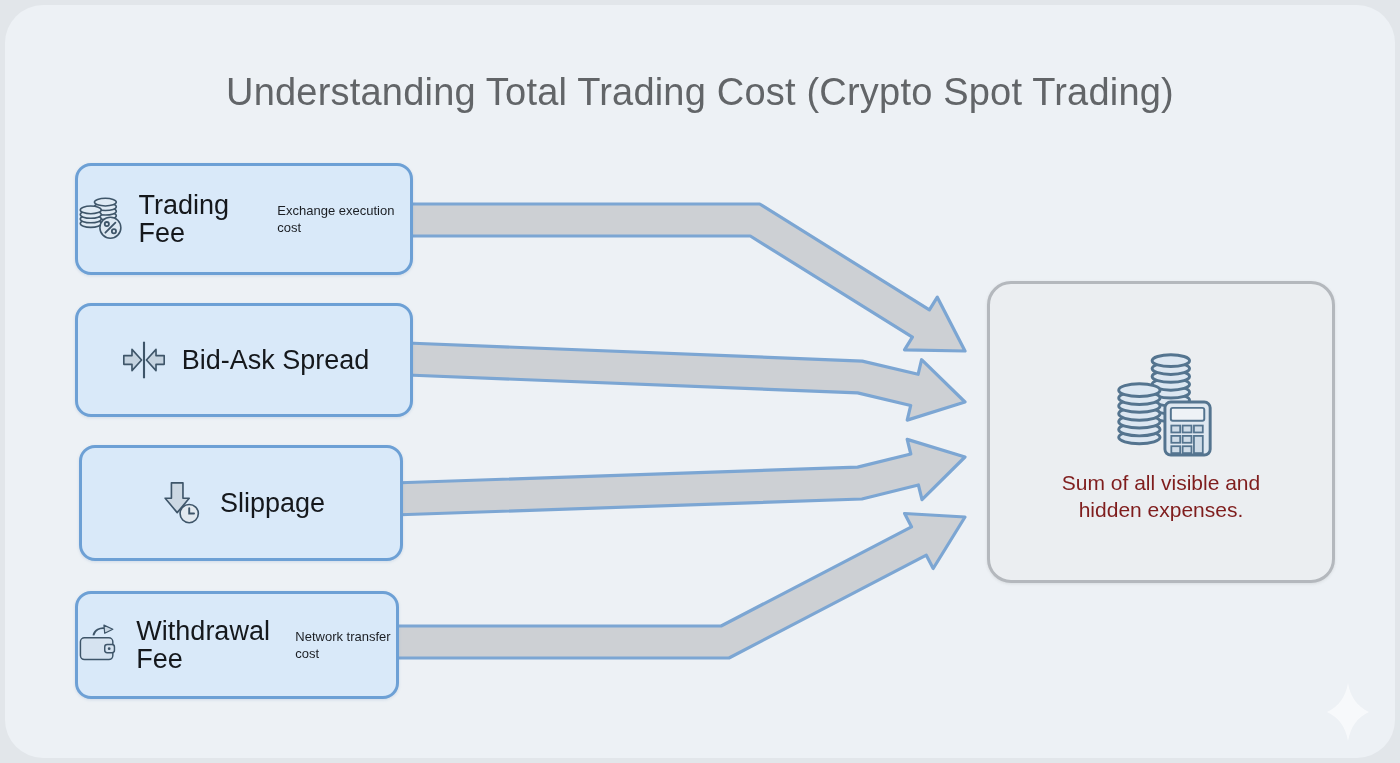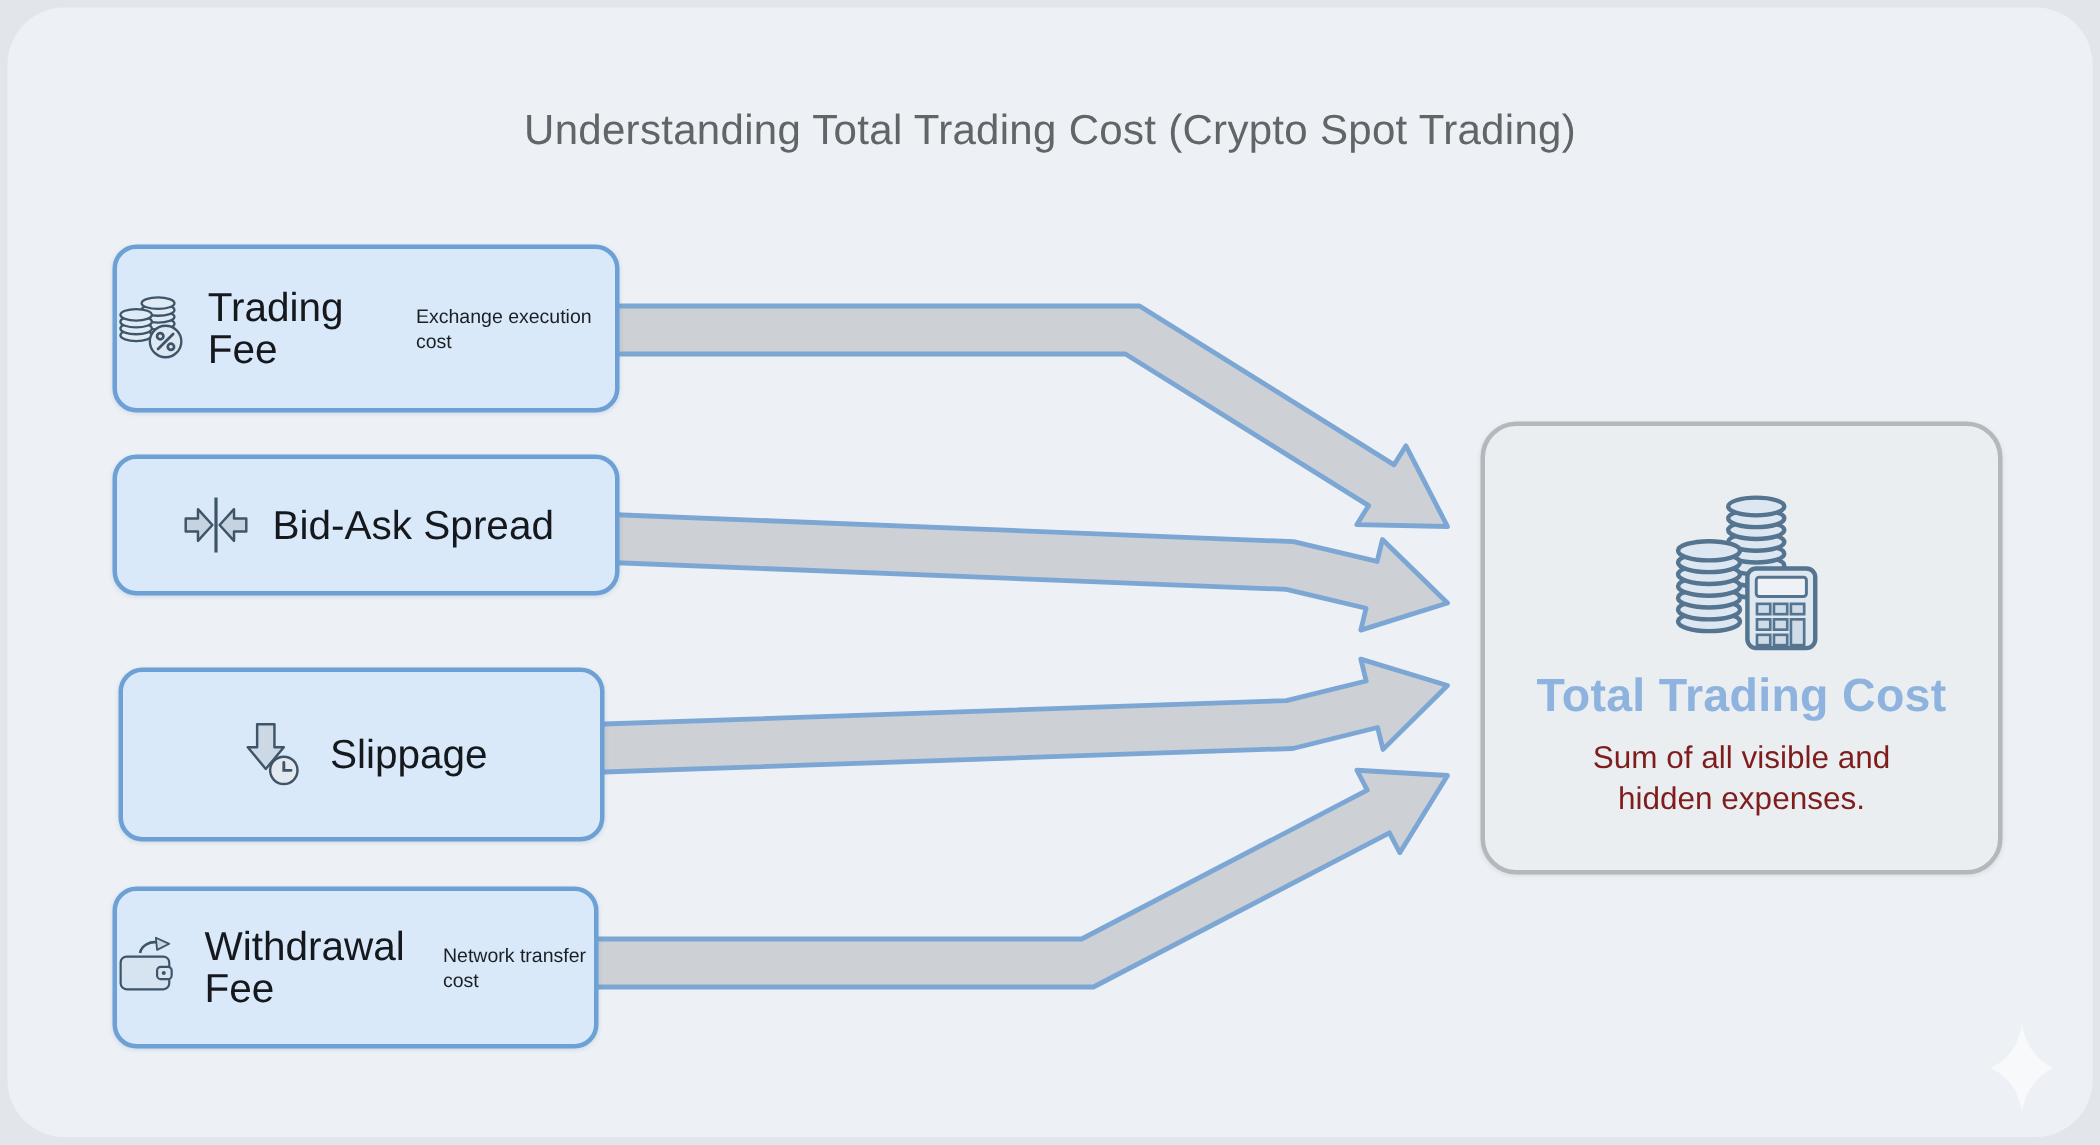--- a/index.html
+++ b/index.html
@@ -18,21 +18,21 @@
     position:absolute;
     left:5px;top:5px;right:5px;bottom:5px;
     background:#edf1f5;
     border-radius:38px;
   }
   .title{
     position:absolute;
     left:0;right:0;top:66px;
     margin:0;
     text-align:center;
-    font-size:28px;
+    font-size:38px;
     font-weight:400;
     letter-spacing:.2px;
     color:#626568;
   }
   .arrows{
     position:absolute;left:0;top:0;
   }
   .factor-box{
     position:absolute;
     box-sizing:border-box;
@@ -48,21 +48,21 @@
     display:flex;align-items:center;justify-content:center;gap:13px;
   }
   .factor-title{
     font-size:27px;font-weight:500;color:#15181c;line-height:1.05;
   }
   .factor-subtitle{
     font-size:13px;font-weight:400;color:#1b1e23;
     line-height:1.32;
   }
   .pos-1{left:70px;top:158px;width:338px;height:112px;}
-  .pos-2{left:70px;top:298px;width:338px;height:94px;}
+  .pos-2{left:70px;top:298px;width:338px;height:114px;}
   .pos-3{left:74px;top:440px;width:324px;height:116px;}
   .pos-4{left:70px;top:586px;width:324px;height:108px;}
   .wrap-2 .factor-subtitle{max-width:280px;}
   .wrap-3 .factor-subtitle{max-width:220px;}
   .result-box{
     position:absolute;
     left:982px;top:276px;width:348px;height:302px;
     box-sizing:border-box;
     background:#ebeef1;
     border:3px solid #b4b8bd;
@@ -191,21 +191,20 @@
           <rect x="70.5" y="86" width="9" height="7"></rect>
             <rect x="82" y="86" width="9" height="7"></rect>
             <rect x="93.5" y="86" width="9" height="7"></rect>
           <rect x="70.5" y="96.5" width="9" height="7"></rect>
             <rect x="82" y="96.5" width="9" height="7"></rect>
           <rect x="70.5" y="107" width="9" height="7"></rect>
             <rect x="82" y="107" width="9" height="7"></rect>
           <rect x="93.5" y="96.5" width="9" height="17.5"></rect>
         </g>
       </svg>
-      <div class="result-title">Total Trading Cost</div>
       <div class="result-subtitle">Sum of all visible and hidden expenses.</div>
     </div>
 
     <svg class="sparkle" width="50" height="62" viewBox="0 0 50 62">
       <path d="M25 2 Q28.5 23 46 31 Q28.5 39 25 60 Q21.5 39 4 31 Q21.5 23 25 2 Z" fill="#ffffff"></path>
     </svg>
 
   </div>
 </div>
 

